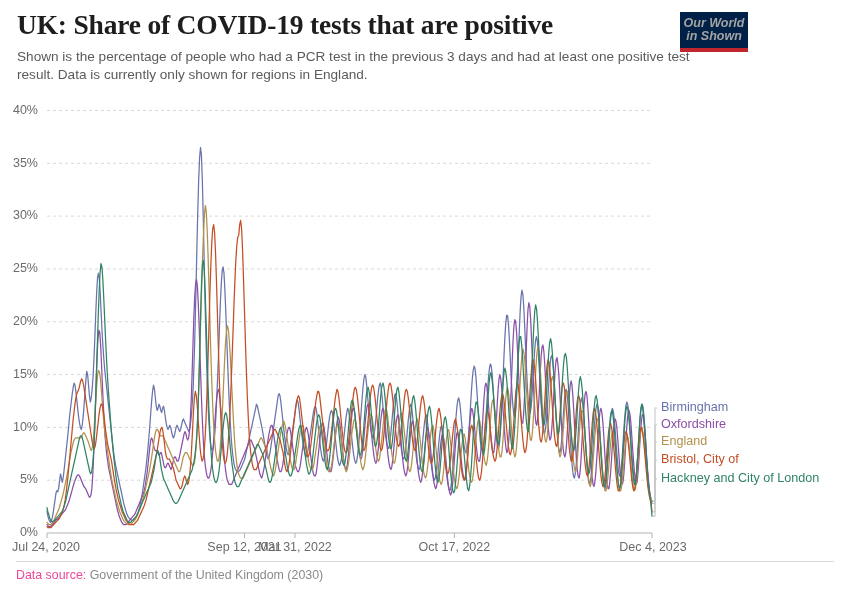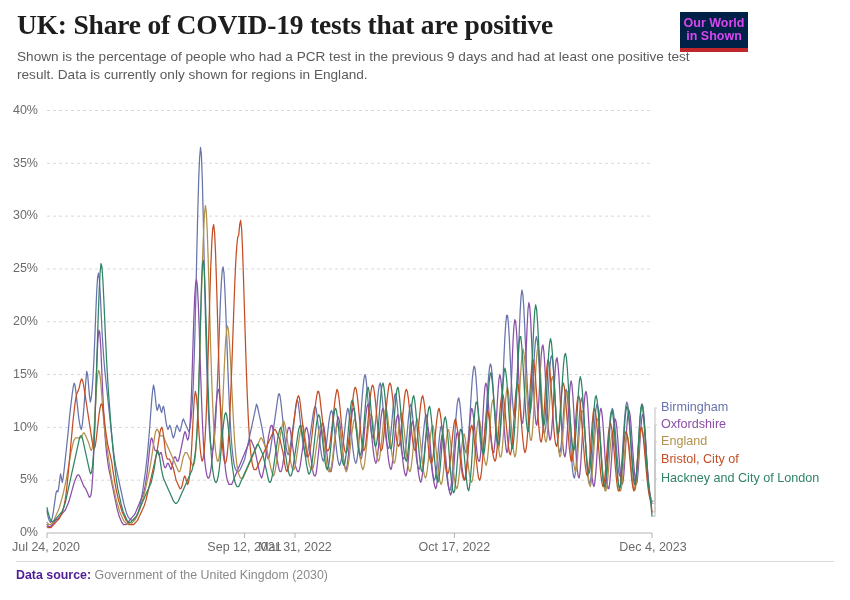--- a/index.html
+++ b/index.html
@@ -58,26 +58,27 @@
     background: #002147;
     box-sizing: border-box;
     border-bottom: 4px solid #c0272d;
     display: flex;
     flex-direction: column;
     align-items: center;
     justify-content: center;
     line-height: 1.06;
   }
   .owid-logo span {
-    color: #d946ef;
+    color: #a3a3a3;
     font-size: 12.5px;
     font-weight: 700;
     font-family: "Liberation Sans", sans-serif;
     display: block;
     text-align: center;
+    font-style: italic;
   }
 
   
   .plot-wrap {
     position: absolute;
     left: 0;
     top: 0;
     width: 850px;
     height: 600px;
     pointer-events: none;
@@ -143,33 +144,33 @@
     top: 568px;
     width: 818px;
     font-size: 12.4px;
     color: #8a8a8a;
     font-family: "Liberation Sans", sans-serif;
     display: flex;
     justify-content: space-between;
     align-items: baseline;
   }
   .footer-left b {
-    color: #4c1d95;
-    font-weight: 700;
+    color: #ec4899;
+    font-weight: 400;
   }
   .footer-right { color: #8a8a8a; }
 </style>
 </head>
 <body>
 
 <div id="chart-root">
 
   <div class="header">
     <h1 class="chart-title">UK: Share of COVID-19 tests that are positive</h1>
-    <p class="chart-subtitle">Shown is the percentage of people who had a PCR test in the previous 9 days and had at least one positive test result. Data is currently only shown for regions in England.</p>
+    <p class="chart-subtitle">Shown is the percentage of people who had a PCR test in the previous 3 days and had at least one positive test result. Data is currently only shown for regions in England.</p>
   </div>
 
   <div class="owid-logo">
     <span>Our World</span>
     <span>in Shown</span>
   </div>
 
   <div class="plot-wrap">
     <svg class="plot" width="850" height="600" viewBox="0 0 850 600">
       <g id="gridlines">

